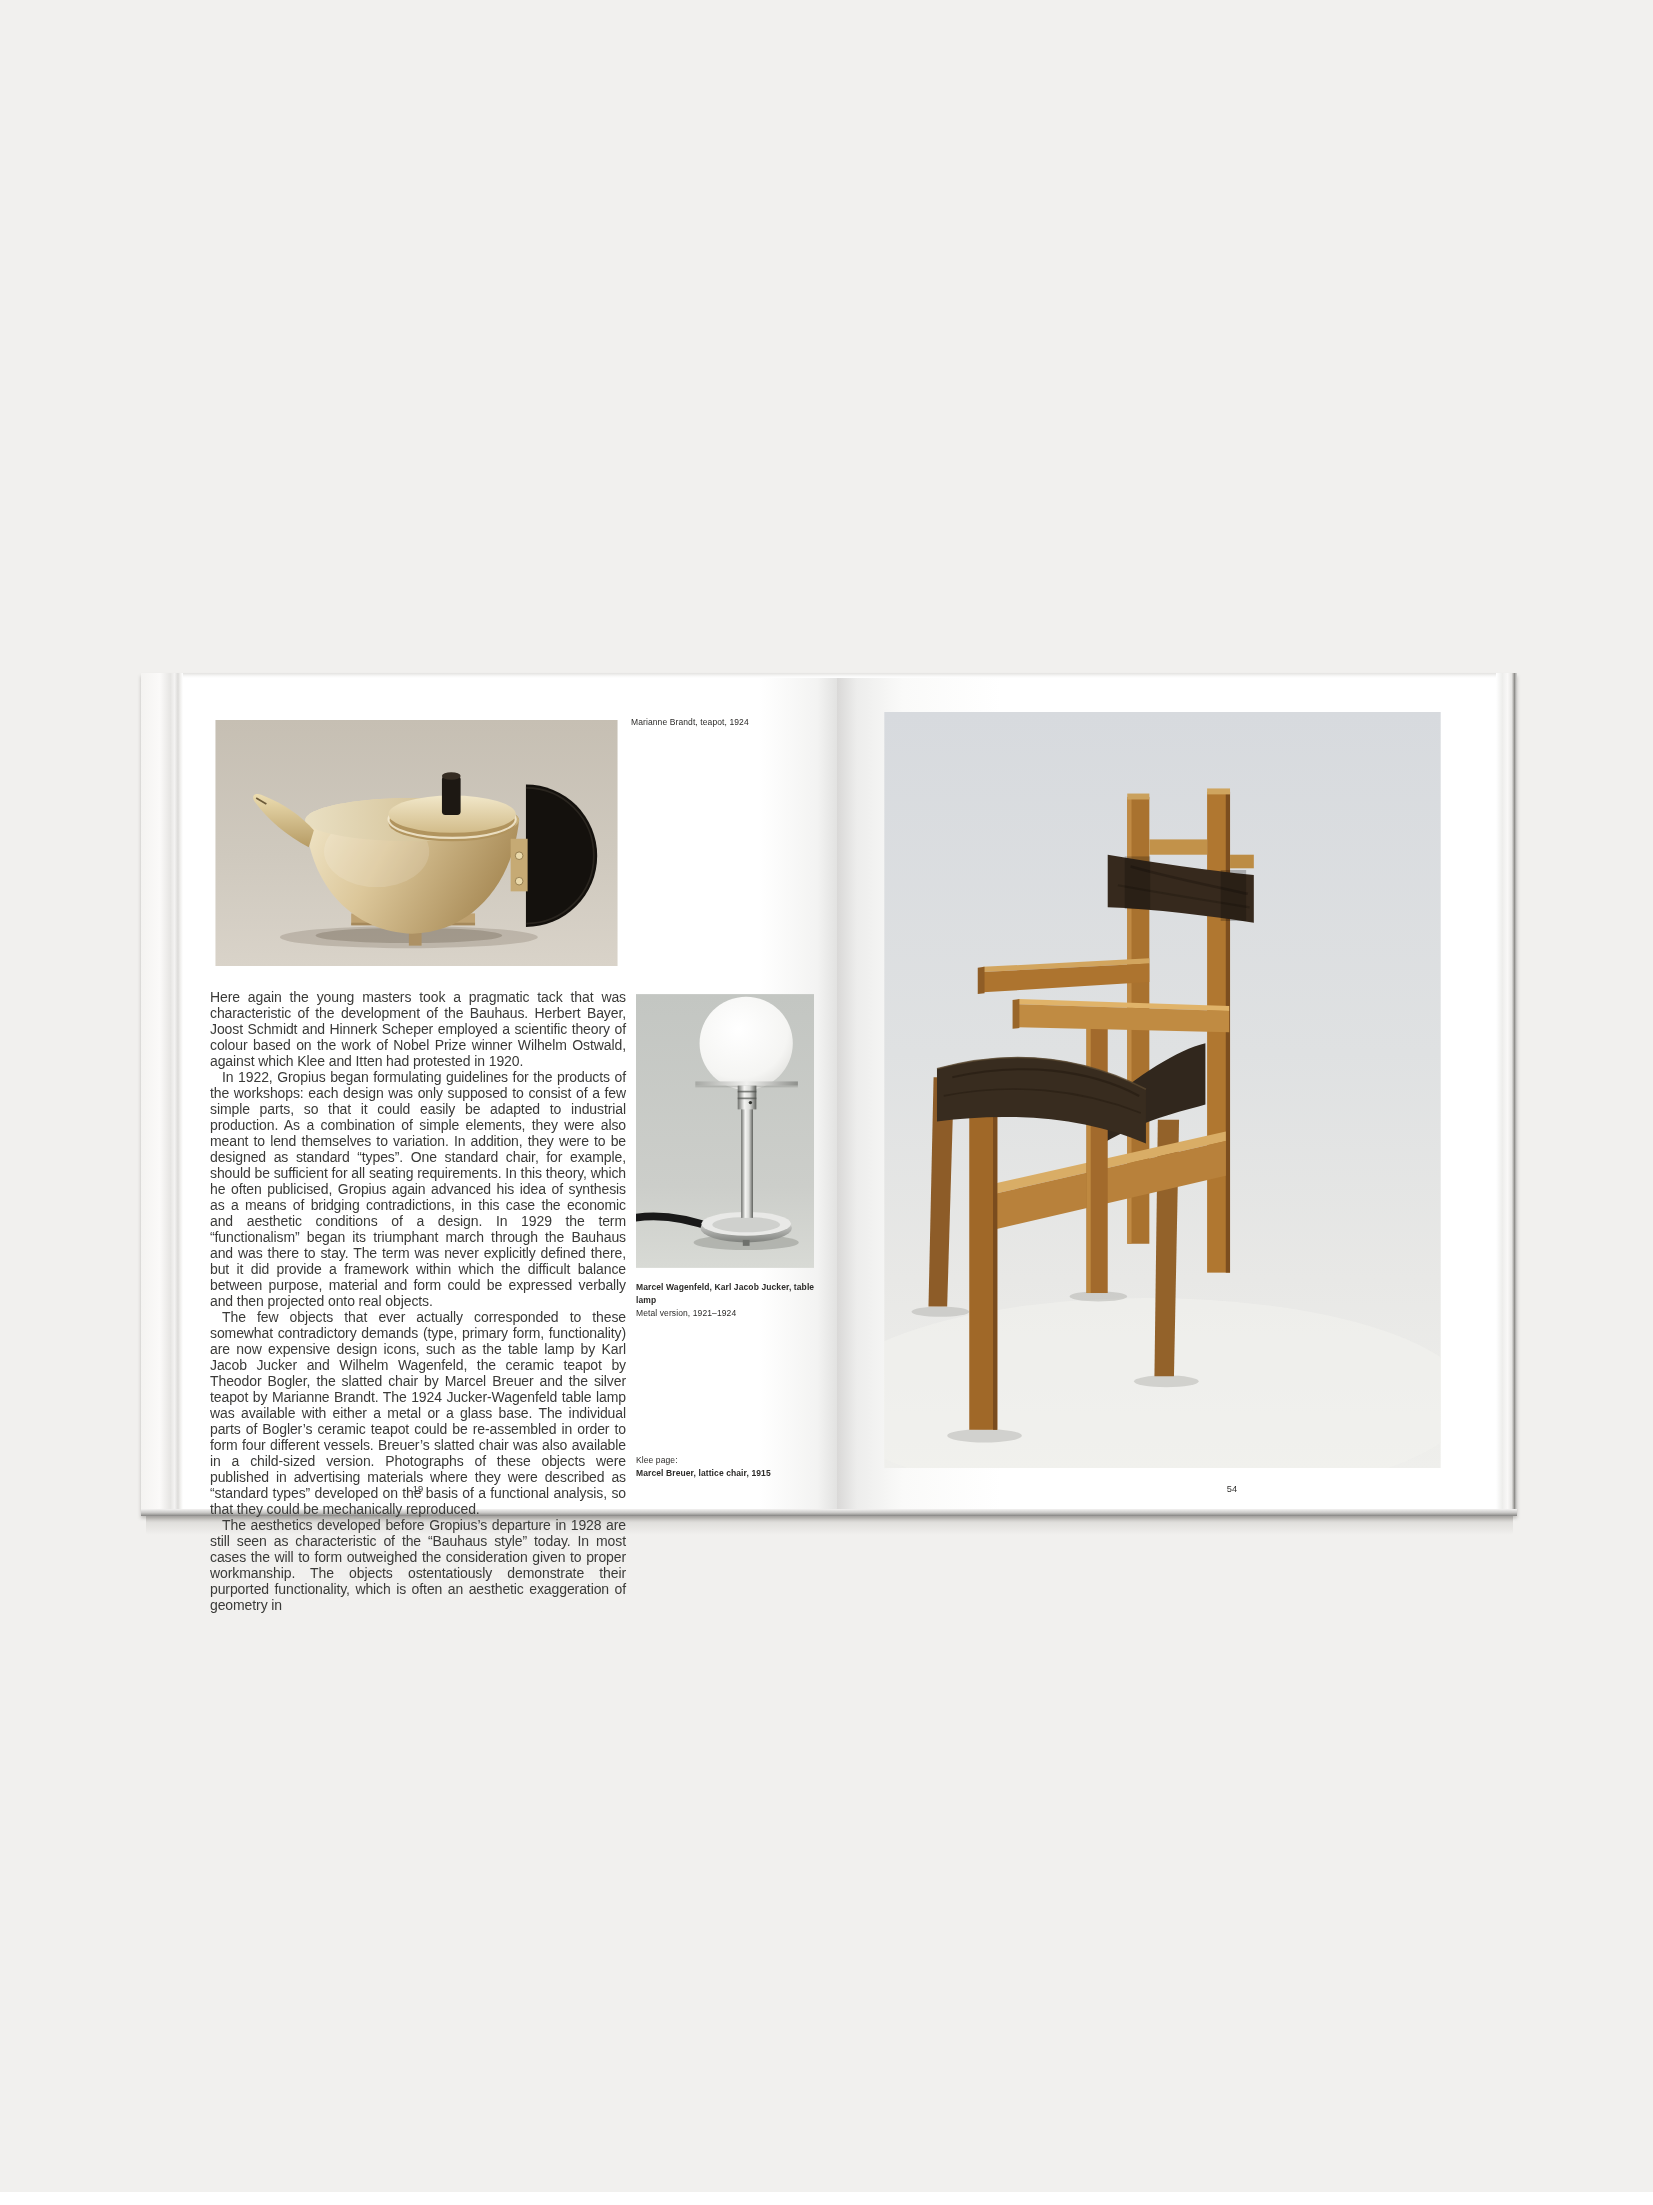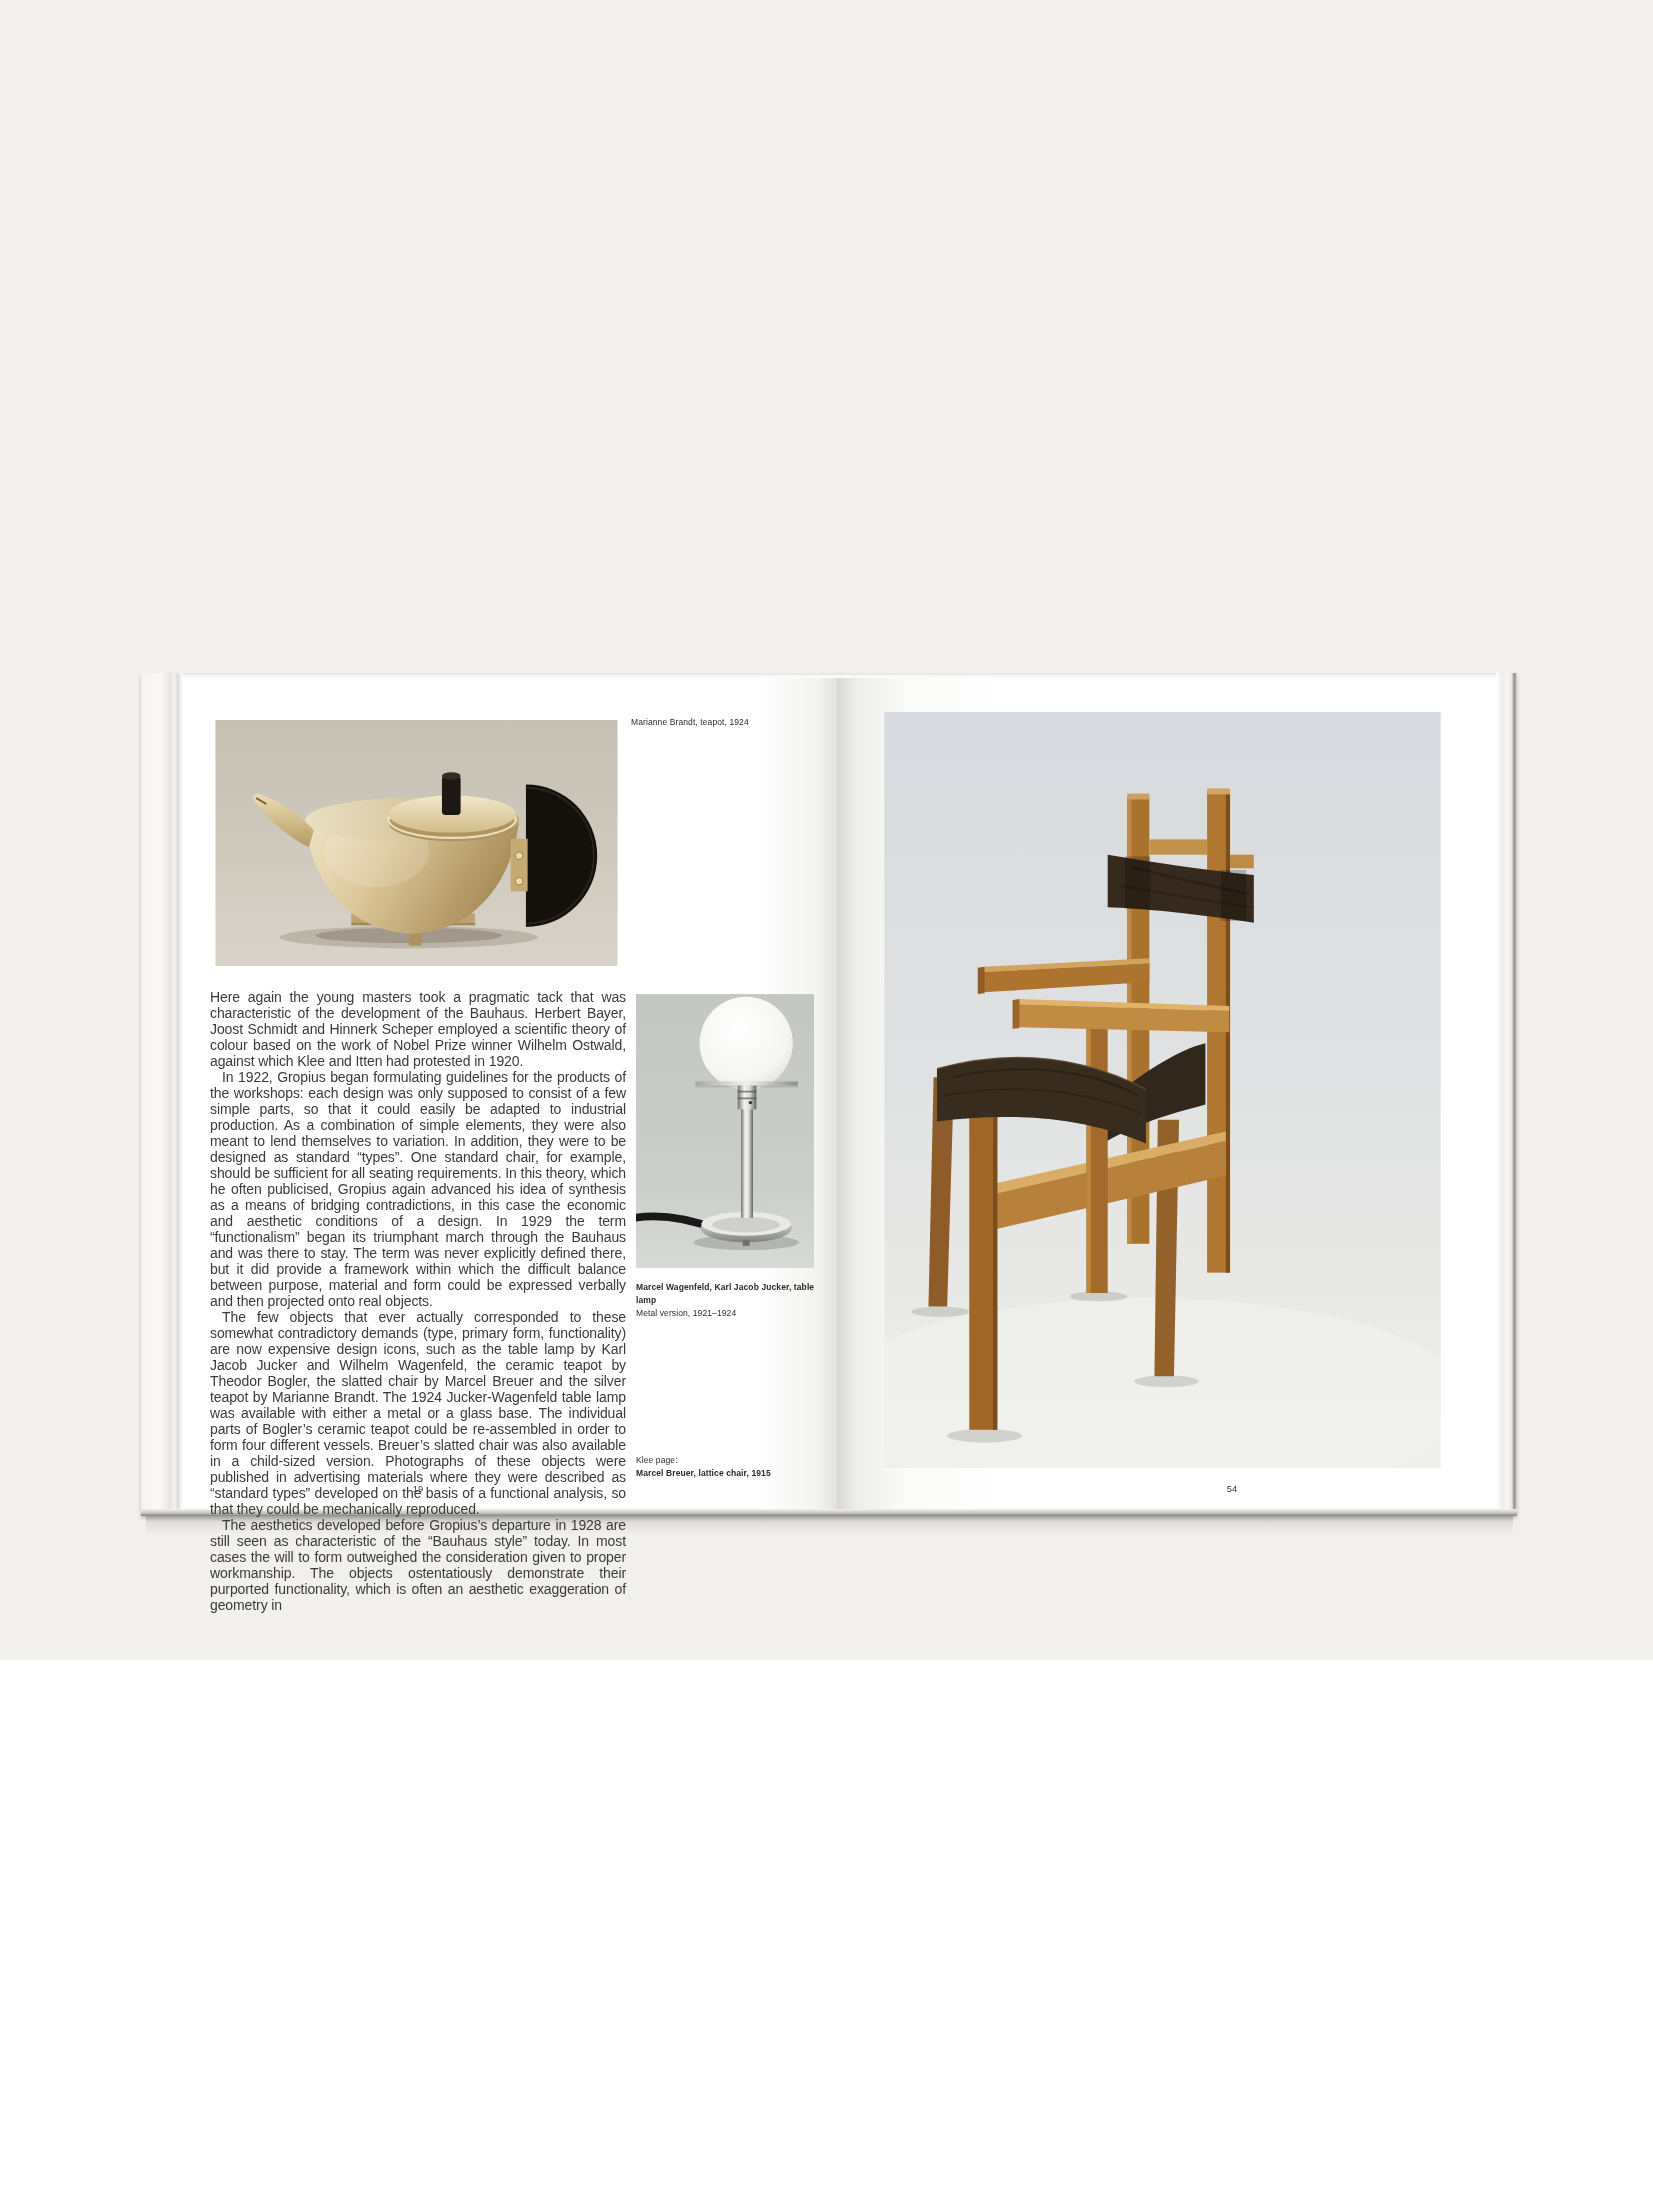--- a/index.html
+++ b/index.html
@@ -1,16 +1,16 @@
 <!DOCTYPE html>
 <html style="font-size:13.6px"><head>
 <meta charset="utf-8">
 <style>
   html,body{margin:0;padding:0;}
-  .canvas{position:relative;width:1654px;height:1660px;background:#f1f0ee;overflow:hidden;
+  .canvas{position:relative;width:1654px;height:2192px;background:#f1f0ee;overflow:hidden;
           font-family:"Liberation Sans", sans-serif;}
   .book-shadow{position:absolute;left:146px;top:1513px;width:1367px;height:22px;
                background:linear-gradient(to bottom, rgba(120,117,112,0.55), rgba(150,147,142,0.18) 45%, rgba(160,158,153,0) 100%);
                border-radius:3.4px;}
   .book{position:absolute;left:141px;top:673px;width:1376px;height:843px;background:#fdfdfc;
         box-shadow:0 2.5px 3.4px rgba(125,122,117,0.45);}
   .edge-left{position:absolute;left:0;top:0;width:42px;height:100%;
              background:linear-gradient(90deg,#f4f3f1 0%, #fbfaf9 45%, #e6e5e3 70%, #f4f3f2 80%, #dcdbd9 88%, #efeeec 93%, #ffffff 100%);}
   .edge-right{position:absolute;right:0;top:0;width:21px;height:100%;
               background:linear-gradient(90deg,#ffffff 0%, #ededeb 30%, #f9f8f7 55%, #e7e6e4 75%, #8f8e8b 88%, #b9b8b6 94%, #d8d7d5 100%);}

